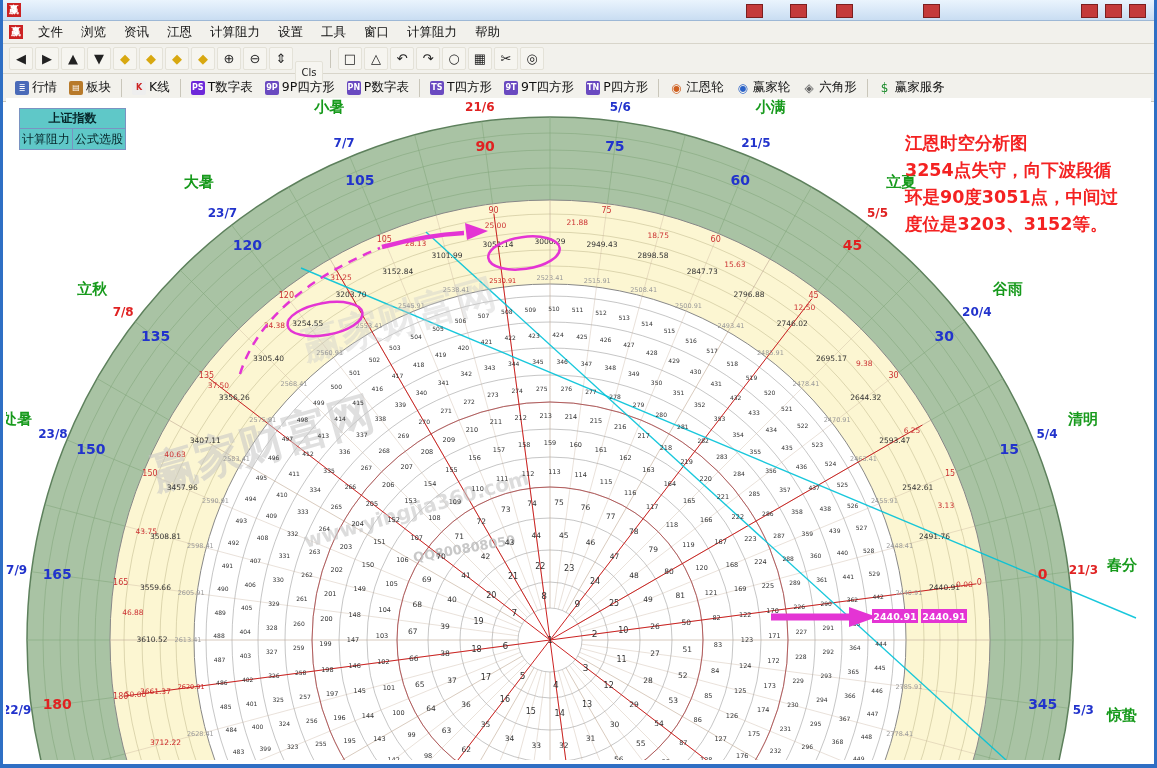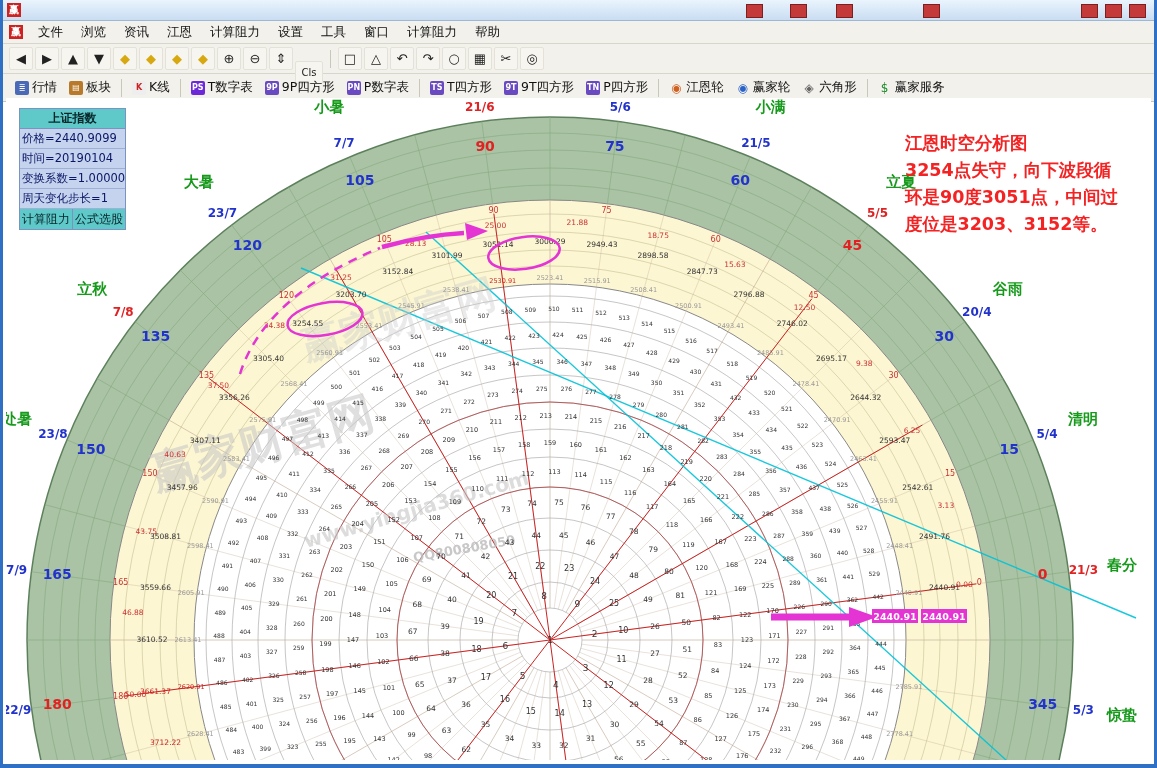--- a/index.html
+++ b/index.html
@@ -988,26 +988,20 @@
         <path d="M765,617 L843,617" fill="none" stroke="#e434d4" stroke-width="7"></path>
         <polygon points="871,617 843,607 843,627" fill="#e434d4"></polygon>
         <rect x="866" y="609" width="46" height="14" fill="#e434d4"></rect>
         <text x="889" y="620" font-size="9.5" fill="#ffffff" text-anchor="middle" font-weight="bold">2440.91</text>
         <rect x="915" y="609" width="46" height="14" fill="#e434d4"></rect>
         <text x="938" y="620" font-size="9.5" fill="#ffffff" text-anchor="middle" font-weight="bold">2440.91</text>
       </svg>
 
     <div class="info-panel">
       <div class="info-title">上证指数</div>
-      <div id="infoRows">
-          <div class="info-row">价格=2440.9099</div>
-          <div class="info-row">时间=20190104</div>
-          <div class="info-row">变换系数=1.00000</div>
-          <div class="info-row">周天变化步长=1</div>
-        </div>
       <div class="info-btns" id="infoBtns">
           <div class="info-btn">计算阻力</div>
           <div class="info-btn">公式选股</div>
         </div>
     </div>
 
     <div class="annotation" id="annotation">
         <div>江恩时空分析图</div>
         <div>3254点失守，向下波段循</div>
         <div>环是90度3051点，中间过</div>

